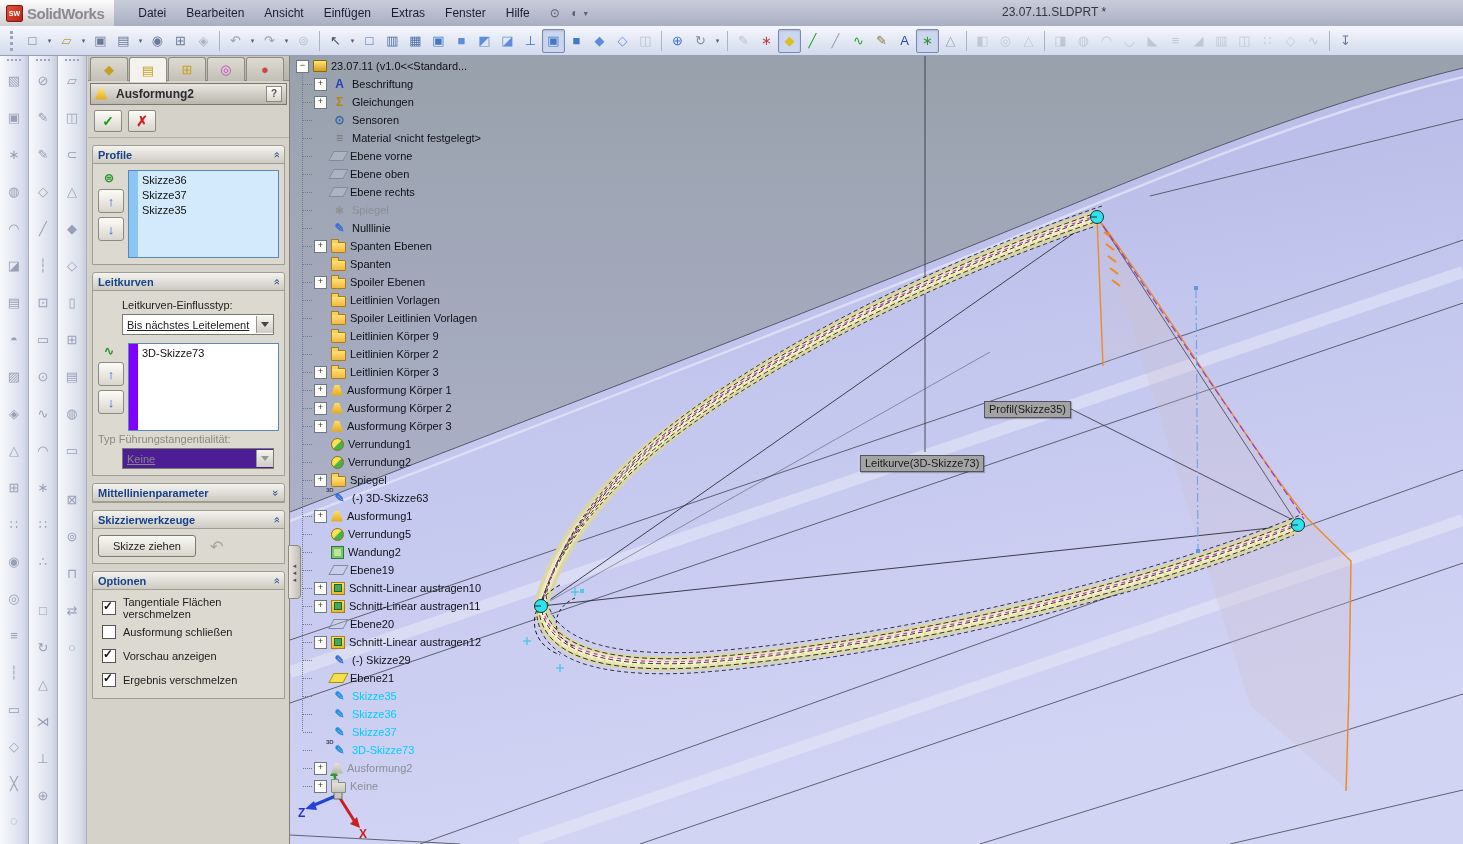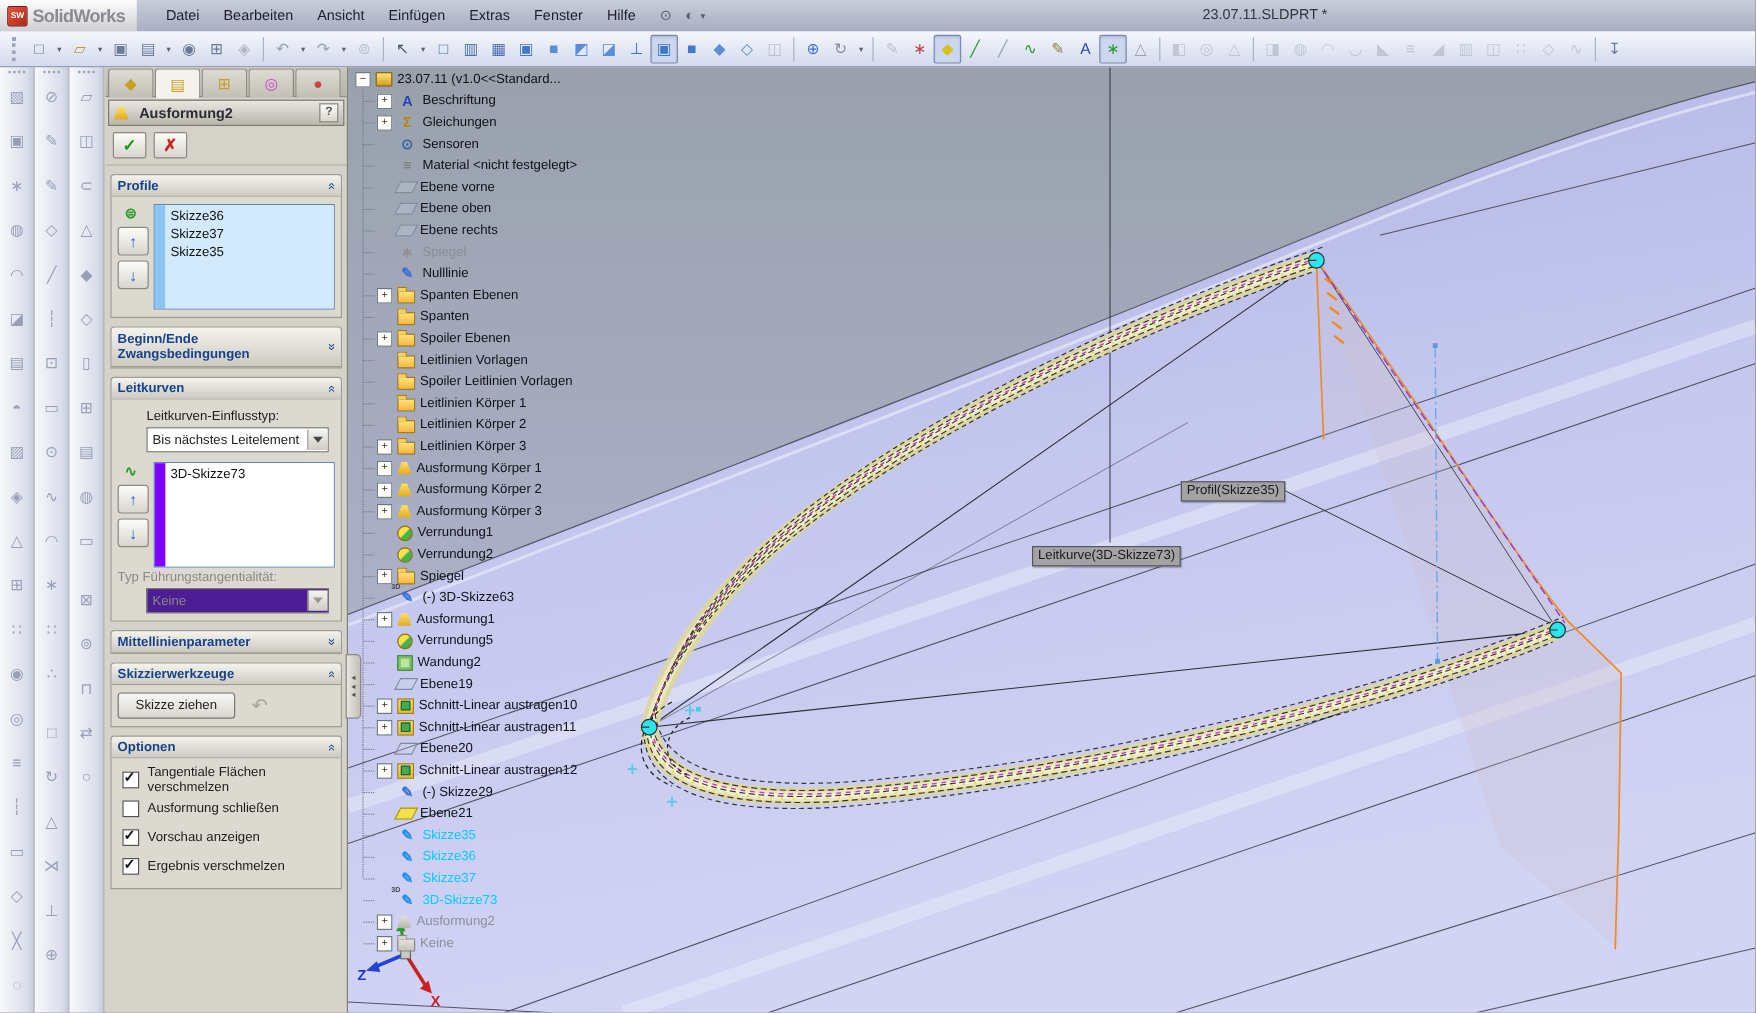--- a/index.html
+++ b/index.html
@@ -79,21 +79,21 @@
   .listbox{flex:1;display:flex;border:1px solid #5a88b8;height:86px;background:#fff;}
   .listbox .stripe{width:9px;background:#8cc4f4;}
   .listbox .stripe.purple{background:#7f00ff;}
   .listbox .items{flex:1;padding:2px 4px;background:#d2eafb;overflow:hidden;}
   .listbox.white .items{background:#fff;}
   .listbox .items div{height:15px;line-height:15px;font-size:11px;color:#111;}
   .fieldlabel{margin:2px 0 3px 24px;color:#1c1c1c;}
   .fieldlabel.dis{color:#8a8880;}
   .dropdown{margin-left:24px;width:150px;height:19px;border:1px solid #7a7a72;background:#fff;
     display:flex;align-items:center;}
-  .dropdown .val{flex:1;padding:0 4px;font-size:11px;white-space:nowrap;overflow:hidden;}
+  .dropdown .val{flex:1;padding:0 4px;font-size:11px;white-space:nowrap;overflow:hidden;text-decoration:underline;}
   .dropdown .btn{width:16px;height:17px;background:linear-gradient(#f4f4f0,#cfccc3);
     border-left:1px solid #9a978e;display:flex;align-items:center;justify-content:center;}
   .dropdown .btn::before{content:"";border:4px solid transparent;border-top:5px solid #444;margin-top:4px;}
   .dropdown.dis{background:#4c1d95;} .dropdown.dis .val{color:#8a8880;}
   .dropdown.dis .btn::before{border-top-color:#9a978e;}
   .pushbtn{height:22px;border:1px solid #7a7a72;border-radius:3px;padding:0 14px;
     background:linear-gradient(#f8f8f4,#d8d5cc);font-size:11px;color:#222;}
   .undo-mini{font-size:16px;color:#a8a49a;margin-left:14px;}
   .cbrow{display:flex;align-items:center;gap:7px;height:24px;padding-left:4px;}
   .cb{width:12px;height:12px;border:1px solid #55544e;background:#fff;position:relative;flex:none;}
@@ -451,26 +451,20 @@
 
             <div>Skizze36</div>
                 <div>Skizze37</div>
                 <div>Skizze35</div>
               </div>
           </div>
         </div>
       </div>
     </div>
 
-    <div class="pm-section">
-      <div class="pm-head" style="height:32px">
-        <span class="ht" style="white-space:pre-line">Beginn/Ende Zwangsbedingungen</span>
-        <span class="chev down">»</span>
-      </div>
-    </div>
 
     <div class="pm-section">
       <div class="pm-head">
         <span class="ht">Leitkurven</span>
         <span class="chev up">»</span>
       </div>
       <div class="pm-body">
         <div class="fieldlabel">Leitkurven-Einflusstyp:</div>
         <div class="dropdown">
           <span class="val">Bis nächstes Leitelement</span>
@@ -642,21 +636,21 @@
 
         <div class="tree-row child">
           <span class="exp" style="visibility: hidden;"></span>
           <span class="ti i-folder"></span>
           <span class="tlabel">Spoiler Leitlinien Vorlagen</span>
         </div>
 
         <div class="tree-row child">
           <span class="exp" style="visibility: hidden;"></span>
           <span class="ti i-folder"></span>
-          <span class="tlabel">Leitlinien Körper 1</span>
+          <span class="tlabel">Leitlinien Körper 9</span>
         </div>
 
         <div class="tree-row child">
           <span class="exp" style="visibility: hidden;"></span>
           <span class="ti i-folder"></span>
           <span class="tlabel">Leitlinien Körper 2</span>
         </div>
 
         <div class="tree-row child">
           <span class="exp">+</span>

